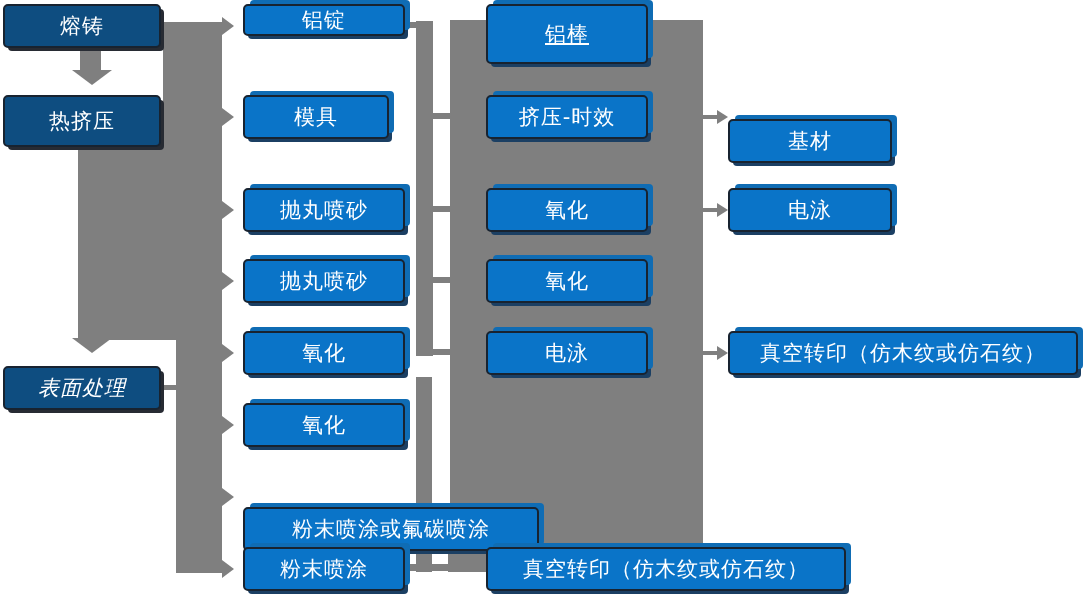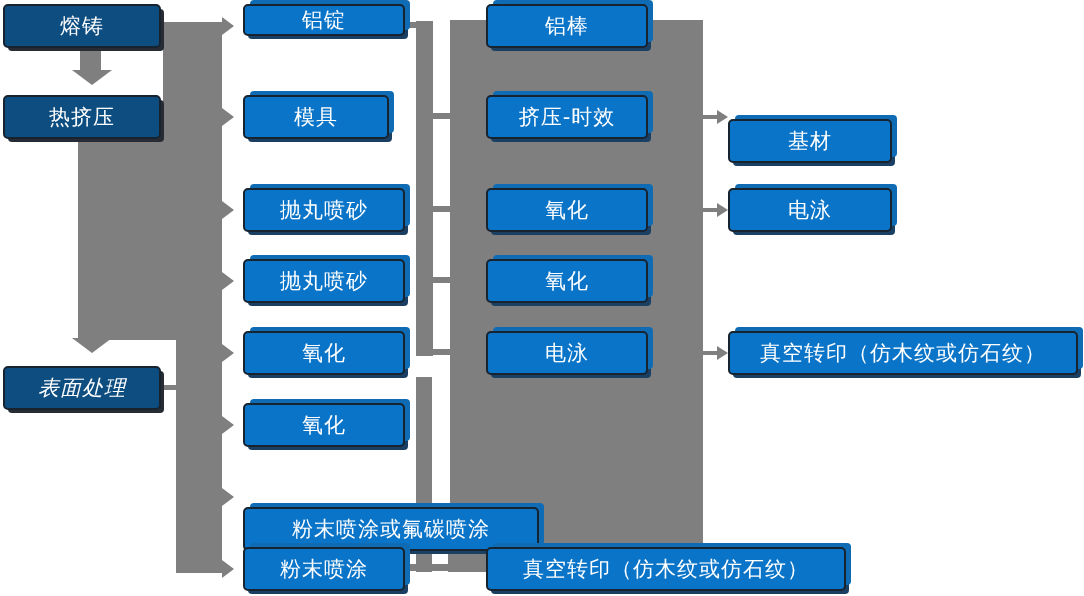--- a/index.html
+++ b/index.html
@@ -99,33 +99,33 @@
   <div class="seg" style="left:448px;top:528px;width:42px;height:44px;"></div>
 
   <div class="seg" style="left:703px;top:115px;width:14px;height:4px;"></div>
   <div class="tri tri-right-sm" style="left:717px;top:110px;"></div>
   <div class="seg" style="left:703px;top:208px;width:14px;height:4px;"></div>
   <div class="tri tri-right-sm" style="left:717px;top:203px;"></div>
   <div class="seg" style="left:703px;top:351px;width:14px;height:4px;"></div>
   <div class="tri tri-right-sm" style="left:717px;top:346px;"></div>
 
   <div class="node navy" style="left:3px;top:4px;width:158px;height:44px;">熔铸</div>
-  <div class="node navy" style="left:3px;top:95px;width:158px;height:44px;">热挤压</div>
+  <div class="node navy" style="left:3px;top:95px;width:158px;height:52px;">热挤压</div>
   <div class="node navy" style="left:3px;top:366px;width:158px;height:44px;font-style:italic;">表面处理</div>
 
   <div class="node blue" style="left:243px;top:4px;width:162px;height:32px;">铝锭</div>
   <div class="node blue" style="left:243px;top:95px;width:146px;height:44px;">模具</div>
   <div class="node blue" style="left:243px;top:188px;width:162px;height:44px;">抛丸喷砂</div>
   <div class="node blue" style="left:243px;top:259px;width:162px;height:44px;">抛丸喷砂</div>
   <div class="node blue" style="left:243px;top:331px;width:162px;height:44px;">氧化</div>
   <div class="node blue" style="left:243px;top:403px;width:162px;height:44px;">氧化</div>
   <div class="node blue" style="left:243px;top:475px;width:296px;height:44px;margin-top:32px;">粉末喷涂或氟碳喷涂</div>
   <div class="node blue" style="left:243px;top:547px;width:162px;height:44px;font-family:Liberation Mono, monospace;">粉末喷涂</div>
 
-  <div class="node blue" style="left:486px;top:4px;width:162px;height:44px;">铝棒</div>
+  <div class="node blue" style="left:486px;top:4px;width:162px;height:60px;text-decoration:underline;">铝棒</div>
   <div class="node blue" style="left:486px;top:95px;width:162px;height:44px;">挤压-时效</div>
   <div class="node blue" style="left:486px;top:188px;width:162px;height:44px;">氧化</div>
   <div class="node blue" style="left:486px;top:259px;width:162px;height:44px;">氧化</div>
   <div class="node blue" style="left:486px;top:331px;width:162px;height:44px;">电泳</div>
   <div class="node blue" style="left:486px;top:547px;width:360px;height:44px;">真空转印（仿木纹或仿石纹）</div>
 
   <div class="node blue" style="left:728px;top:95px;width:164px;height:44px;margin-top:24px;">基材</div>
   <div class="node blue" style="left:728px;top:188px;width:164px;height:44px;">电泳</div>
   <div class="node blue" style="left:728px;top:331px;width:350px;height:44px;">真空转印（仿木纹或仿石纹）</div>
 

